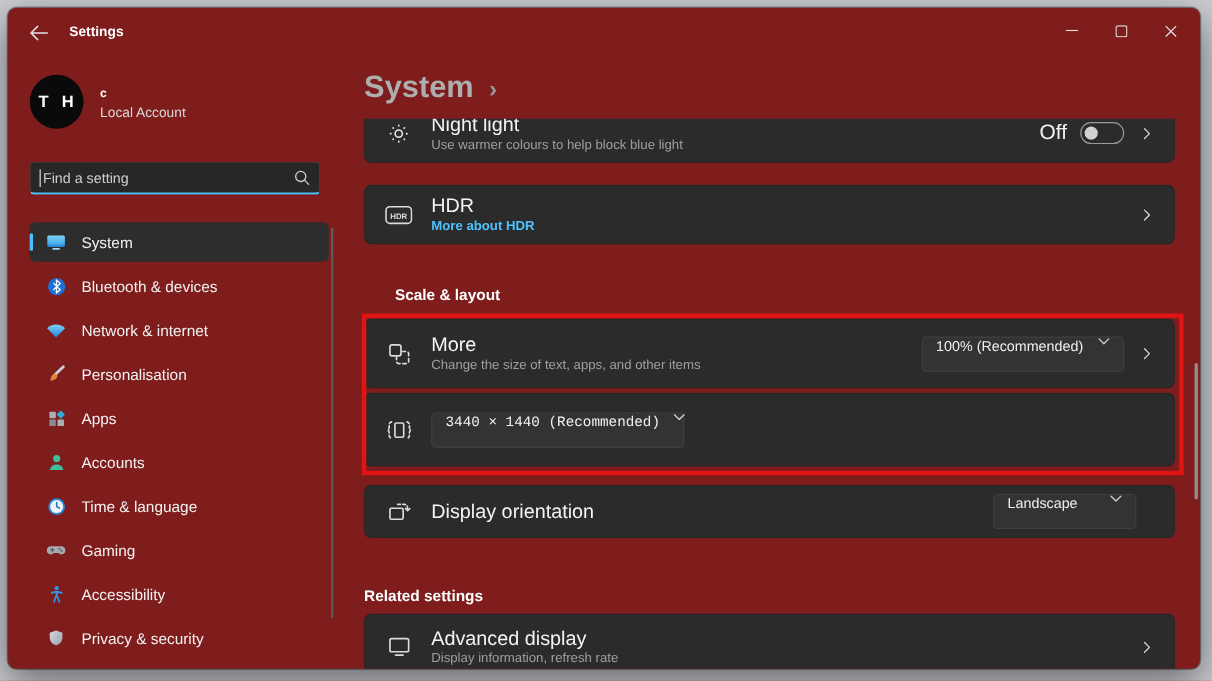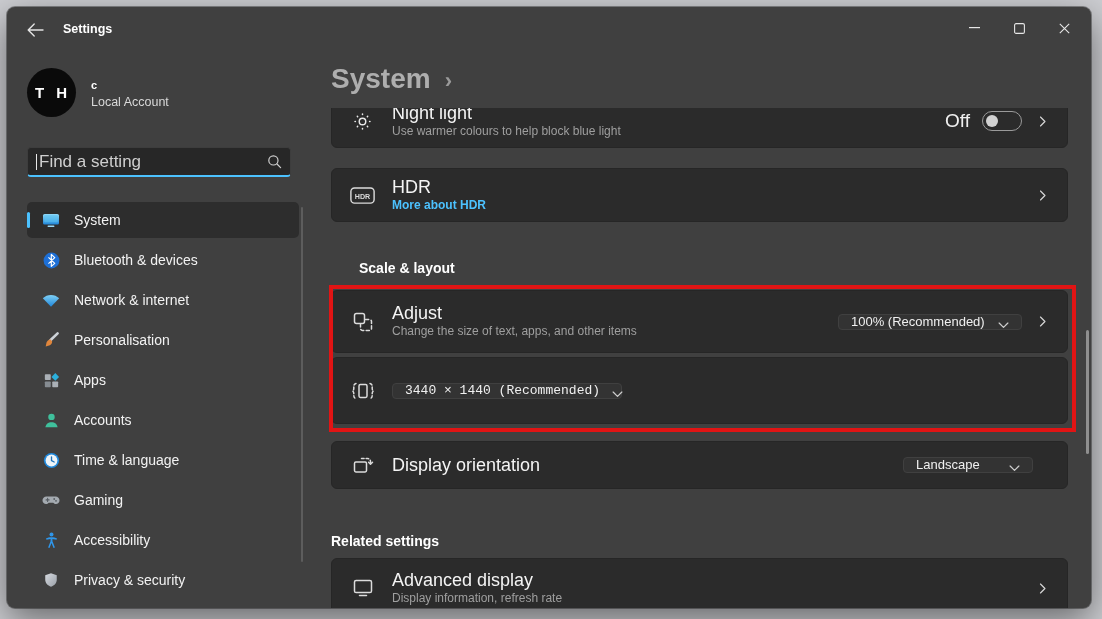--- a/index.html
+++ b/index.html
@@ -5,42 +5,42 @@
   * { margin:0; padding:0; box-sizing:border-box; }
   html,body { width:1102px; height:619px; overflow:hidden; }
   body {
     font-family:"Liberation Sans","DejaVu Sans",sans-serif;
     background:#cdced2;
     position:relative;
     -webkit-font-smoothing:antialiased;
   }
   .window {
     position:absolute; left:7px; top:7px; width:1084px; height:601px;
-    background:#404040; border-radius:8px; overflow:hidden;
+    background:#7f1d1d; border-radius:8px; overflow:hidden;
     box-shadow:0 12px 36px rgba(0,0,0,.5), 0 0 0 1px rgba(0,0,0,.35);
     color:#f0f0f0;
   }
   
   .titlebar { position:absolute; left:0; top:0; right:0; height:44px; }
   .back-btn { position:absolute; left:12px; top:9px; width:32px; height:28px;
     display:flex; align-items:center; justify-content:center; border-radius:4px; }
   .app-title { position:absolute; left:56px; top:15px; font-size:12.5px; font-weight:600; color:#fff; }
   .win-controls { position:absolute; right:4px; top:2px; display:flex; }
   .win-btn { width:45px; height:38px; display:flex; align-items:center; justify-content:center; }
   
   .avatar { position:absolute; left:20px; top:61px; width:49px; height:49px; border-radius:50%;
     background:#0a0a0a; color:#fff; display:flex; align-items:center; justify-content:center;
     font-weight:700; font-size:15px; letter-spacing:4px; padding-left:3px; }
   .acct-name { position:absolute; left:84px; top:72px; font-size:11px; font-weight:700; color:#fff; }
   .acct-type { position:absolute; left:84px; top:88px; font-size:12.5px; color:#d9d9d9; }
   .searchbox { position:absolute; left:20px; top:140px; width:264px; height:30px;
     background:#272727; border:1px solid #3d3d3d; border-bottom:2px solid #4cc2ff;
     border-radius:4px; display:flex; align-items:center; padding:0 8px; }
   .caret { width:1px; height:16px; background:#e8e8e8; margin-right:2px; }
-  .search-text { flex:1; font-size:17px; color:#cfcfcf; }
+  .search-text { flex:1; font-size:13px; color:#cfcfcf; }
   .nav { position:absolute; left:20px; top:195px; width:272px; }
   .nav-item { position:relative; height:36px; margin-bottom:4px; border-radius:5px;
     display:flex; align-items:center; padding-left:14px; }
   .nav-item.selected { background:#2d2d2d; }
   .nav-item.selected .pill { position:absolute; left:0; top:10px; width:3px; height:16px;
     border-radius:2px; background:#4cc2ff; }
   .nav-ico { width:20px; height:20px; margin-right:13px; display:flex; align-items:center; justify-content:center; }
   .nav-label { font-size:14px; color:#f2f2f2; }
   .side-scroll { position:absolute; left:294px; top:200px; width:2px; height:355px;
     background:#5d5d5d; border-radius:1px; }
@@ -53,22 +53,22 @@
   .card { position:absolute; left:0; width:737px; background:#2b2b2b;
     border:1px solid #262626; border-radius:6px; display:flex; align-items:center; padding:0 18px; }
   .card .ico { width:25px; height:25px; flex:0 0 25px; margin-right:17px;
     display:flex; align-items:center; justify-content:center; }
   .card .texts { flex:1; min-width:0; }
   .card .t { font-size:18px; color:#f4f4f4; line-height:18px; }
   .card .s { font-size:12px; color:#9f9f9f; line-height:16px; margin-top:1px; }
   .card .link { font-size:12px; font-weight:700; color:#4cc2ff; margin-top:2px; }
   .sec-h { position:absolute; left:0; font-size:14px; font-weight:700; color:#fff; }
   .chev-r { margin-left:14px; display:flex; align-items:center; }
-  .dropdown { height:16px; background:#333333; border:1px solid #404040; border-radius:4px;
-    display:flex; align-items:flex-end; justify-content:space-between; padding:0 12px; gap:12px; }
+  .dropdown { height:32px; background:#333333; border:1px solid #404040; border-radius:4px;
+    display:flex; align-items:flex-start; justify-content:space-between; padding:0 12px; gap:12px; }
   .dd-text { font-size:13px; color:#f0f0f0; white-space:nowrap; }
   .toggle-wrap { display:flex; align-items:center; gap:12px; }
   .toggle-label { font-size:19px; color:#f0f0f0; }
   .toggle { width:40px; height:20px; border:1px solid #9a9a9a; border-radius:10px; position:relative; }
   .knob { position:absolute; left:3px; top:3px; width:12px; height:12px; border-radius:50%; background:#d2d2d2; }
   .red-box { position:absolute; left:322px; top:278px; width:747px; height:147px;
     border:4px solid #e11414; z-index:30; pointer-events:none; }
   .main-scroll { position:absolute; left:1079px; top:323px; width:3px; height:124px;
     background:#8f8f8f; border-radius:2px; z-index:40; }
   svg { display:block; }
@@ -312,21 +312,21 @@
     <div class="sec-h" style="top:152px;margin-left:28px;">Scale &amp; layout</div>
 
     <div class="card" style="top:182px; height:63px;">
       <span class="ico">
         <svg width="24" height="24" viewBox="0 0 24 24" fill="none" stroke="#dcdcdc" stroke-width="1.5" stroke-linecap="round">
             <rect x="3.5" y="3.5" width="10" height="10" rx="2"></rect>
             <path d="M14.5 9.5h4a2 2 0 0 1 2 2v7a2 2 0 0 1-2 2h-7a2 2 0 0 1-2-2v-4" stroke-dasharray="3.2 2.4"></path>
           </svg>
       </span>
       <div class="texts">
-        <div class="t">Adjust</div>
+        <div class="t">More</div>
         <div class="s">Change the size of text, apps, and other items</div>
       </div>
       <div class="dropdown" style="width:184px;">
         <span class="dd-text">100% (Recommended)</span>
         <span>
           <svg width="11" height="7" viewBox="0 0 12 8">
               <path d="m1 1.2 5 5 5-5" stroke="#cfcfcf" stroke-width="1.4" fill="none" stroke-linecap="round" stroke-linejoin="round"></path>
             </svg>
         </span>
       </div>

